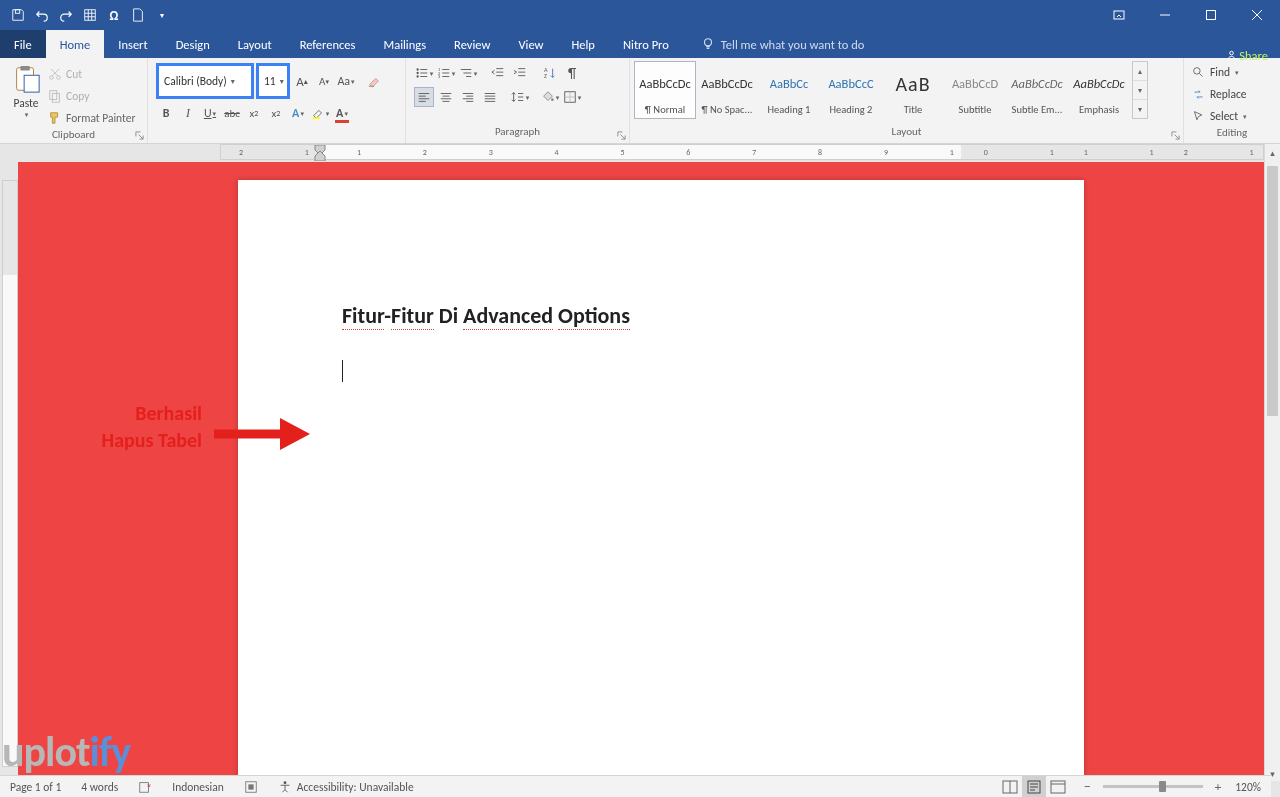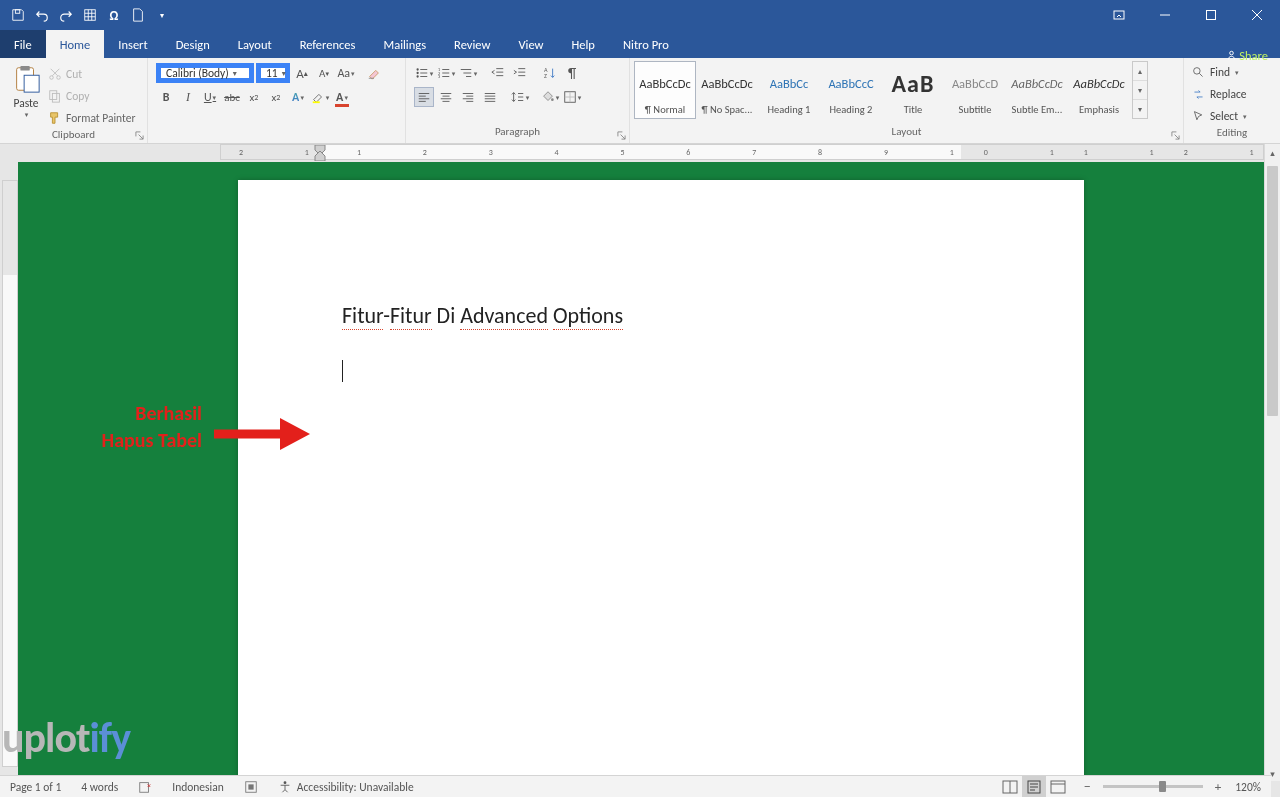--- a/index.html
+++ b/index.html
@@ -36,39 +36,39 @@
 .clip-paste { display:flex; flex-direction:column; align-items:center; width:40px; padding-top:2px; }
 .clip-paste .big-icon { width:30px; height:30px; }
 .clip-col { display:flex; flex-direction:column; gap:2px; margin-left:2px; padding-top:2px; }
 .clip-col .row { display:flex; align-items:center; gap:4px; height:20px; font-size:11.5px; color:#666; }
 .clip-col .row.disabled { color:#b0b0b0; }
 .clip-col .row svg { width:14px; height:14px; }
 
 
 .font-body { flex-direction:column; gap:4px; padding:5px 8px 0 8px; }
 .font-row { display:flex; align-items:center; gap:2px; }
-.combo { height:20px; background:#fff; border:5px solid #3b82f6; display:flex; align-items:center; font-size:11.5px; padding:0 3px 0 5px; color:#333; }
+.combo { height:36px; background:#fff; border:3px solid #3b82f6; display:flex; align-items:center; font-size:11.5px; padding:0 3px 0 5px; color:#333; }
 .combo .dd { margin-left:4px; font-size:8px; color:#666; }
 .font-name { width:98px; }
 .font-size { width:34px; }
 .btn { width:20px; height:20px; display:flex; align-items:center; justify-content:center; font-size:12px; color:#555; }
 .btn svg { width:14px; height:14px; }
 .dd-caret { font-size:7px; color:#666; margin-left:1px; }
 
 
 .para-body { flex-direction:column; gap:4px; padding:5px 8px 0 8px; }
 
 
 .styles-body { padding:3px 4px 0 4px; align-items:flex-start; }
 .style-gallery { display:flex; overflow:hidden; }
 .style-tile { width:62px; height:58px; border:1px solid transparent; display:flex; flex-direction:column; align-items:center; justify-content:center; padding:2px 0; }
 .style-tile.sel { border:1px solid #aeb6c2; background:#fdfdfd; }
 .style-preview { font-family:Calibri; font-size:12.5px; color:#333; flex:1; display:flex; align-items:center; }
 .style-preview.heading { color:#2e74b5; }
-.style-preview.title { font-size:24px; font-weight:700; letter-spacing:1px; }
+.style-preview.title { font-size:20px; font-weight:400; letter-spacing:1px; }
 .style-preview.subtitle { color:#888; }
 .style-preview.em-i { font-style:italic; color:#666; }
 .style-preview.emph { font-style:italic; }
 .style-caption { font-size:10.5px; color:#555; white-space:nowrap; overflow:hidden; text-overflow:ellipsis; width:100%; text-align:center; }
 .style-scroll { width:16px; display:flex; flex-direction:column; border:1px solid #c9c9c9; margin-left:2px; height:58px; }
 .style-scroll div { flex:1; display:flex; align-items:center; justify-content:center; font-size:8px; color:#666; border-bottom:1px solid #ddd; }
 .style-scroll div:last-child { border:none; }
 
 
 .edit-body { flex-direction:column; gap:2px; padding:4px 8px 0 8px; }
@@ -78,33 +78,33 @@
 
 .ruler-area { position:absolute; left:0; right:16px; top:144px; height:18px; background:#e6e6e6; }
 .ruler-h { position:absolute; left:220px; right:0; top:0; height:16px; background:#f9f9f9; border:1px solid #cfcfcf; }
 .ruler-h .shade-l { position:absolute; left:0; width:96px; top:0; bottom:0; background:#e6e6e6; }
 .ruler-h .shade-r { position:absolute; right:0; top:0; bottom:0; width:calc(100% - 740px); background:#e6e6e6; }
 .tab-icon { position:absolute; left:2px; top:146px; width:16px; height:16px; background:#fff; border:1px solid #bcbcbc; font-size:10px; display:flex; align-items:center; justify-content:center; color:#555; }
 .ruler-v { position:absolute; left:2px; top:180px; width:16px; bottom:30px; background:#f9f9f9; border:1px solid #cfcfcf; }
 .ruler-v .shade-t { position:absolute; left:0; right:0; top:0; height:94px; background:#e6e6e6; }
 
 
-.docwrap { position:absolute; left:18px; right:16px; top:162px; bottom:16px; overflow:hidden; background:#15803d; }
+.docwrap { position:absolute; left:18px; right:16px; top:162px; bottom:16px; overflow:hidden; background:#ef4444;font-weight:bold; }
 .page { position:absolute; left:220px; top:18px; width:846px; height:1100px; background:#fff; box-shadow:0 0 5px rgba(0,0,0,.25); }
 .doc-title { position:absolute; left:104px; top:122px; font-family:Calibri; font-size:22px; color:#222; }
 .spell { border-bottom:1.5px dotted #d8432d; }
 .cursor-line { position:absolute; left:104px; top:180px; width:1px; height:22px; background:#222; }
 
 
 .anno { position:absolute; left:72px; top:400px; color:#e3201b; font-weight:bold; font-size:20px; line-height:1.35; text-align:right; width:130px; font-family:"Segoe UI"; }
 .arrow { position:absolute; left:214px; top:416px; }
 .arrow svg { width:96px; height:36px; }
 
 
-.watermark { position:absolute; left:2px; bottom:34px; font-size:42px; font-weight:700; color:#b7b7b7; letter-spacing:-1px; }
+.watermark { position:absolute; left:2px; bottom:20px; font-size:42px; font-weight:700; color:#b7b7b7; letter-spacing:-1px; }
 .watermark .accent { color:#5b8fd6; }
 
 
 .statusbar { position:absolute; left:0; right:9px; bottom:0; height:22px; background:#f3f3f3; border-top:1px solid #d4d4d4; display:flex; align-items:center; font-size:11.5px; color:#555; }
 .statusbar .seg { padding:0 10px; height:100%; display:flex; align-items:center; gap:5px; }
 .status-right { position:absolute; right:0; top:0; height:100%; display:flex; align-items:center; }
 .view-btn { width:24px; height:22px; display:flex; align-items:center; justify-content:center; }
 .view-btn.active { background:#d0d0d0; }
 .zoom-track { width:100px; height:3px; background:#c4c4c4; margin:0 8px; position:relative; }
 .zoom-track .thumb { position:absolute; left:56px; top:-4px; width:7px; height:11px; background:#8a8a8a; border-radius:1px; }
@@ -183,20 +183,27 @@
   <div class="tab active">Home</div>
   <div class="tab">Insert</div>
   <div class="tab">Design</div>
   <div class="tab">Layout</div>
   <div class="tab">References</div>
   <div class="tab">Mailings</div>
   <div class="tab">Review</div>
   <div class="tab">View</div>
   <div class="tab">Help</div>
   <div class="tab">Nitro Pro</div>
+  <div class="tellme">
+    <svg viewBox="0 0 16 16">
+        <circle cx="8" cy="6" r="4"></circle>
+        <path d="M6 11h4M6.5 13h3"></path>
+      </svg>
+    <span>Tell me what you want to do</span>
+  </div>
   <div class="share">
     <svg viewBox="0 0 16 16">
         <circle cx="8" cy="5" r="2.2"></circle>
         <path d="M4 13c0-2.2 1.8-4 4-4s4 1.8 4 4"></path>
       </svg>
     <span>Share</span>
   </div>
 </div>
 
 <div class="ribbon">

